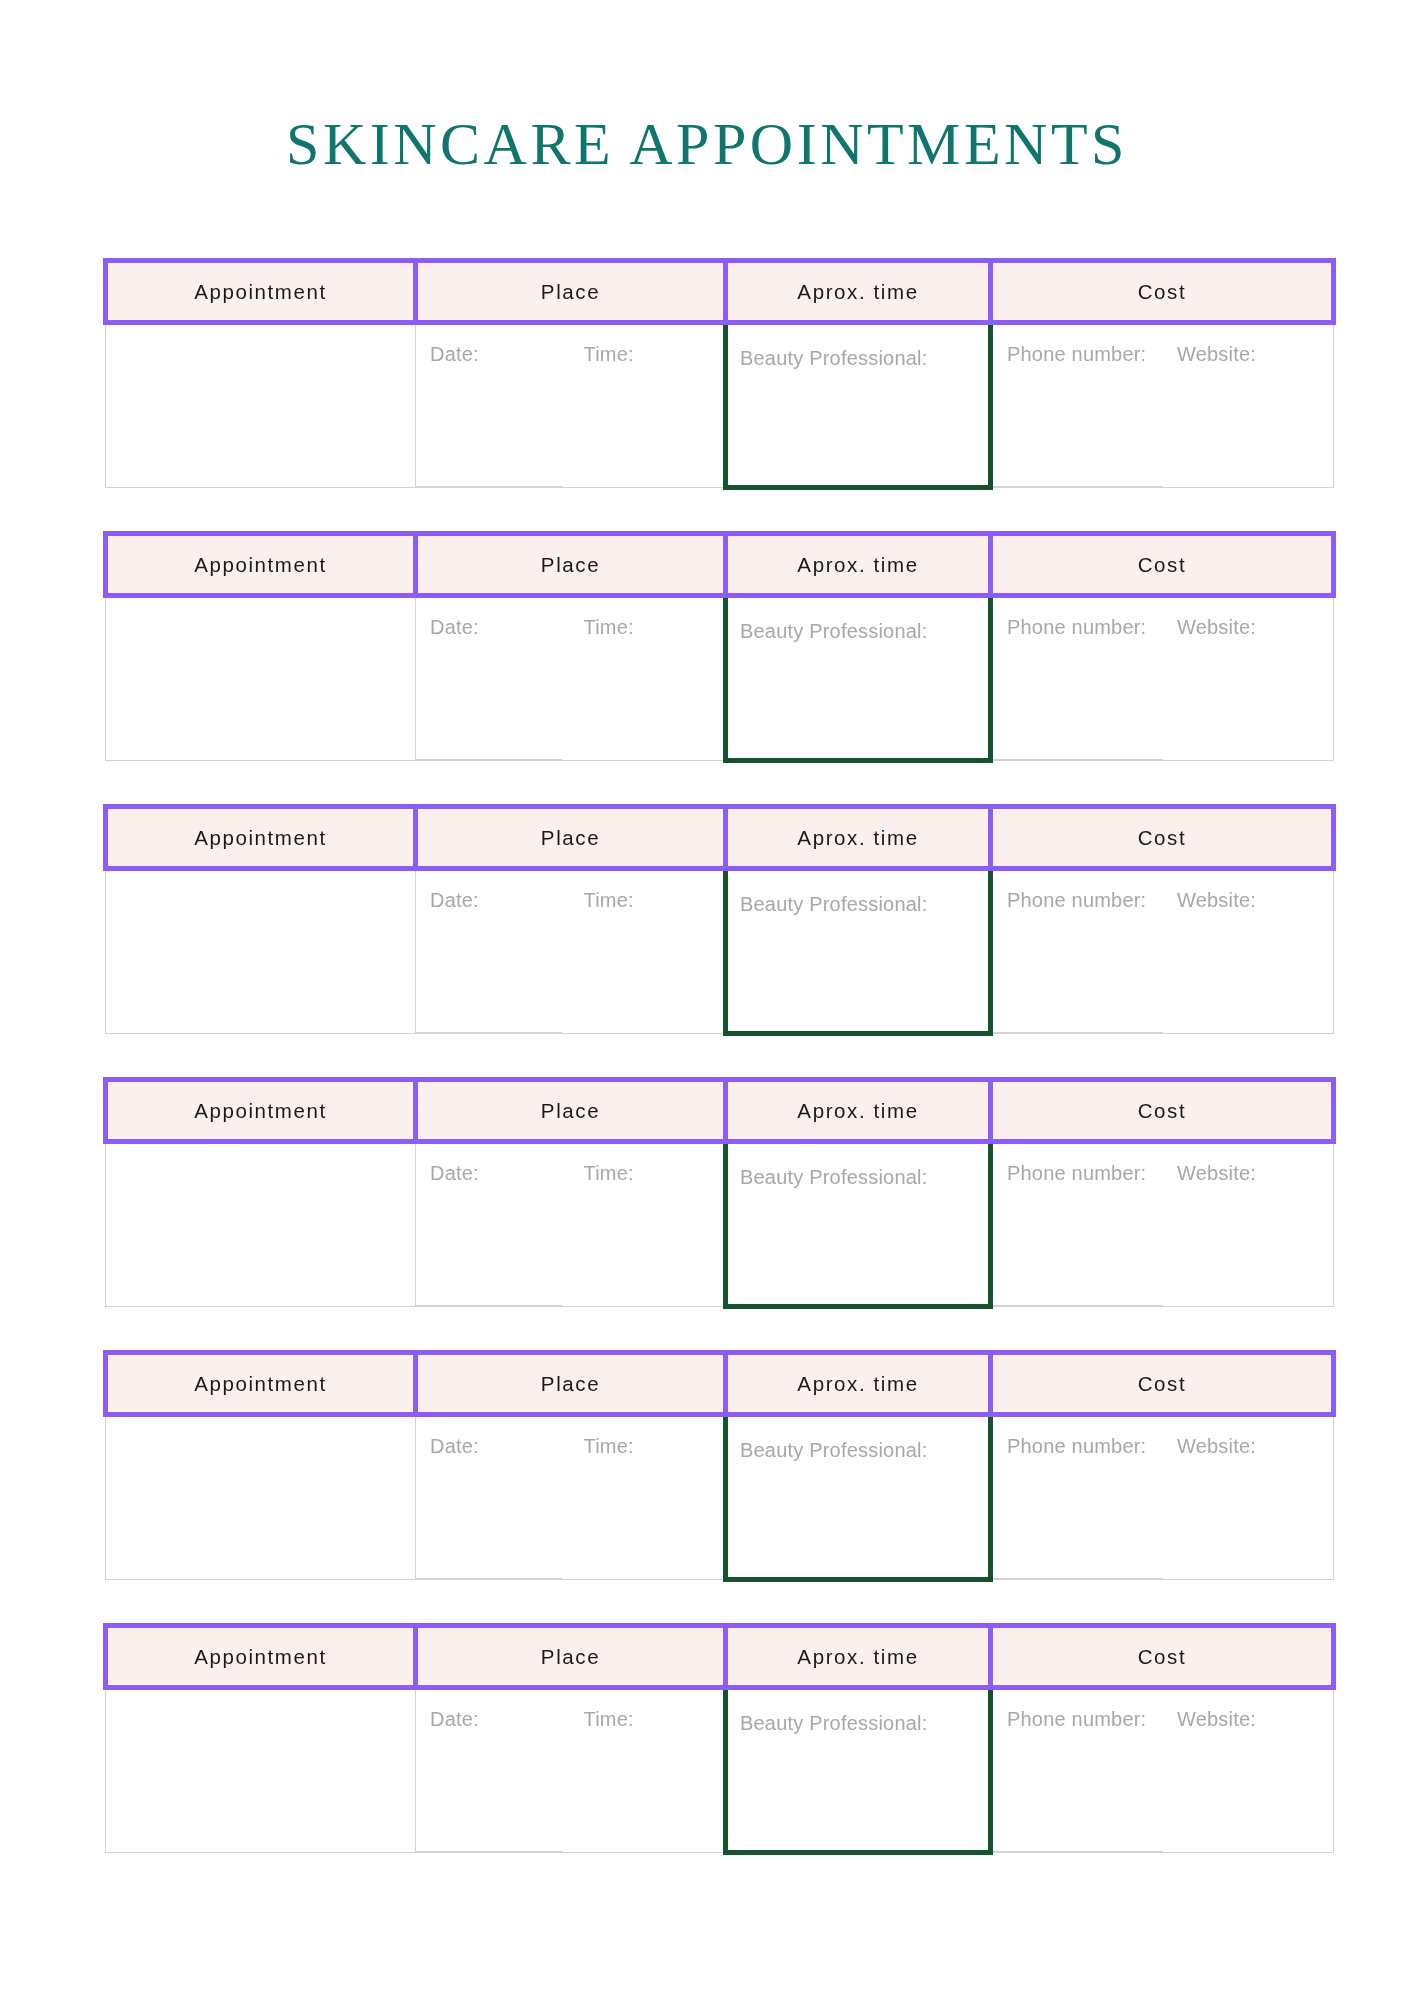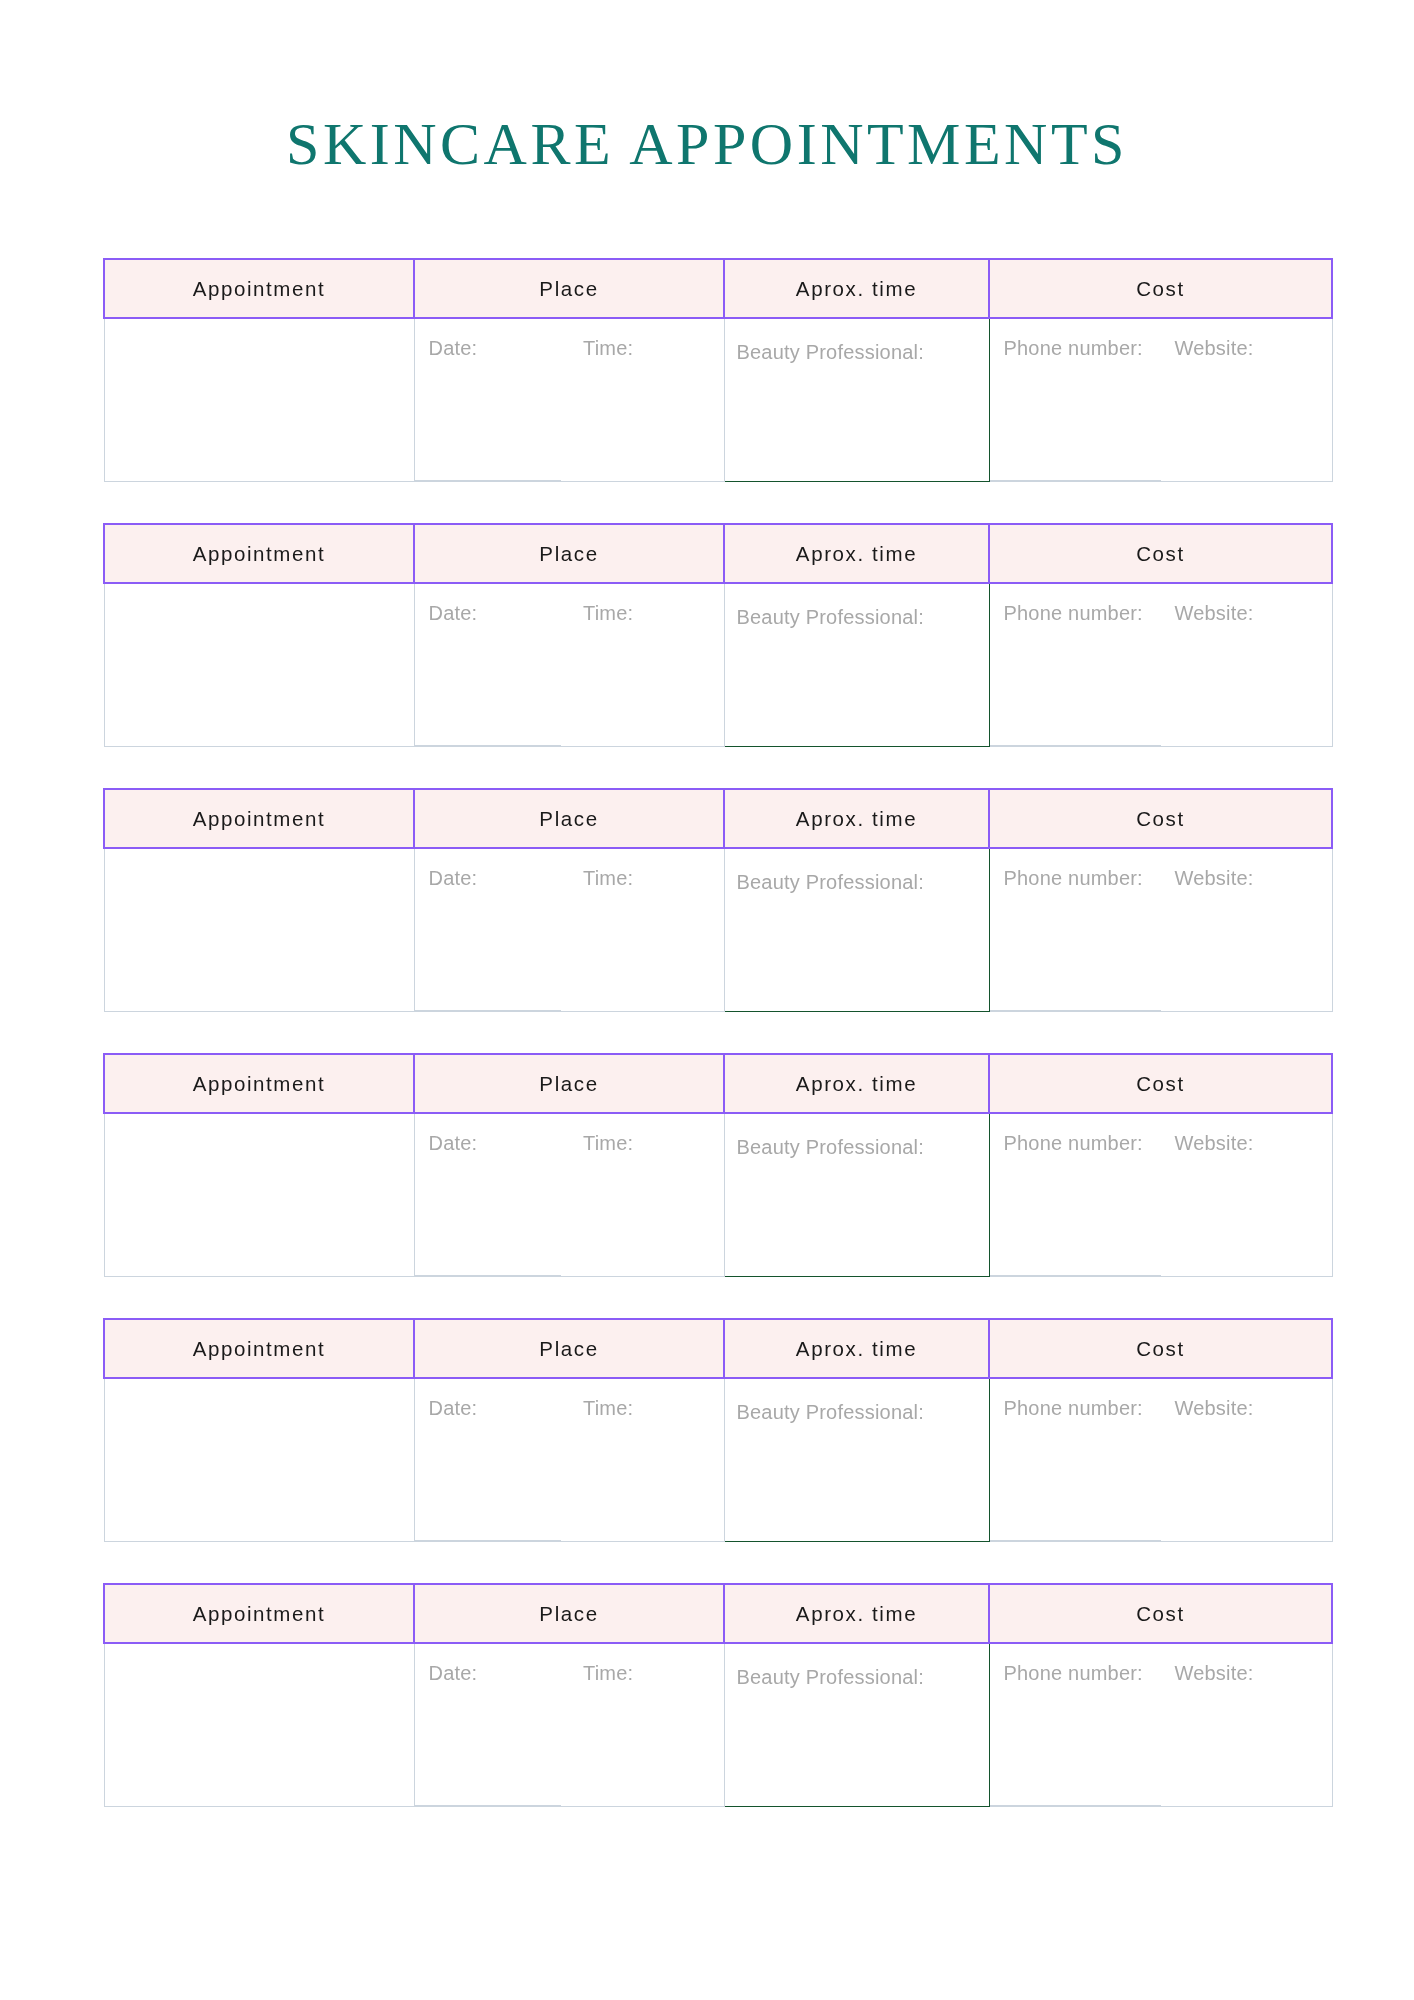--- a/index.html
+++ b/index.html
@@ -58,21 +58,21 @@
     table-layout: fixed;
   }
 
   .col-appointment { width: 310px; }
   .col-place       { width: 310px; }
   .col-time        { width: 265px; }
   .col-cost        { width: 343px; }
 
   .hdr-cell {
     background: #fcf0ef;
-    border: 2px solid #8b5cf6;
+    border: 5px solid #8b5cf6;
     height: 57px;
     text-align: center;
     vertical-align: middle;
     font-family: "Liberation Sans", sans-serif;
     font-size: 20.5px;
     letter-spacing: 1.6px;
     color: #1a1a1a;
     font-weight: 400;
     padding: 0;
   }
@@ -108,21 +108,21 @@
     right: 8px;
     bottom: 0;
     border-bottom: 1px solid #ccd5de;
   }
 
   .sub-row.cost-rule::after {
     right: 0;
   }
 
   .plain-cell {
-    border: 1px solid #14532d;
+    border: 5px solid #14532d;
     vertical-align: top;
     padding: 18px 12px 0 12px;
     background: #ffffff;
     font-family: "Liberation Sans", sans-serif;
     font-size: 20px;
     line-height: 30px;
     color: #a8a8a8;
     letter-spacing: 0.2px;
   }
 

